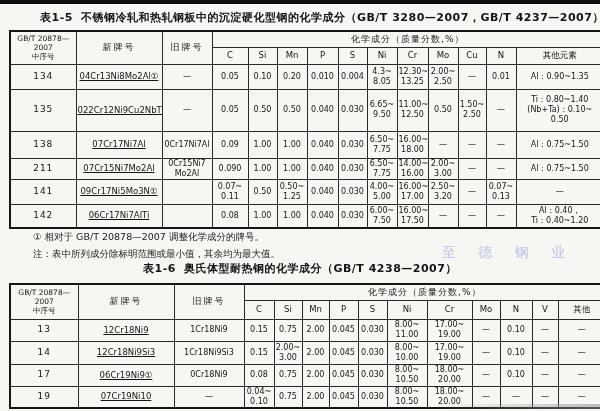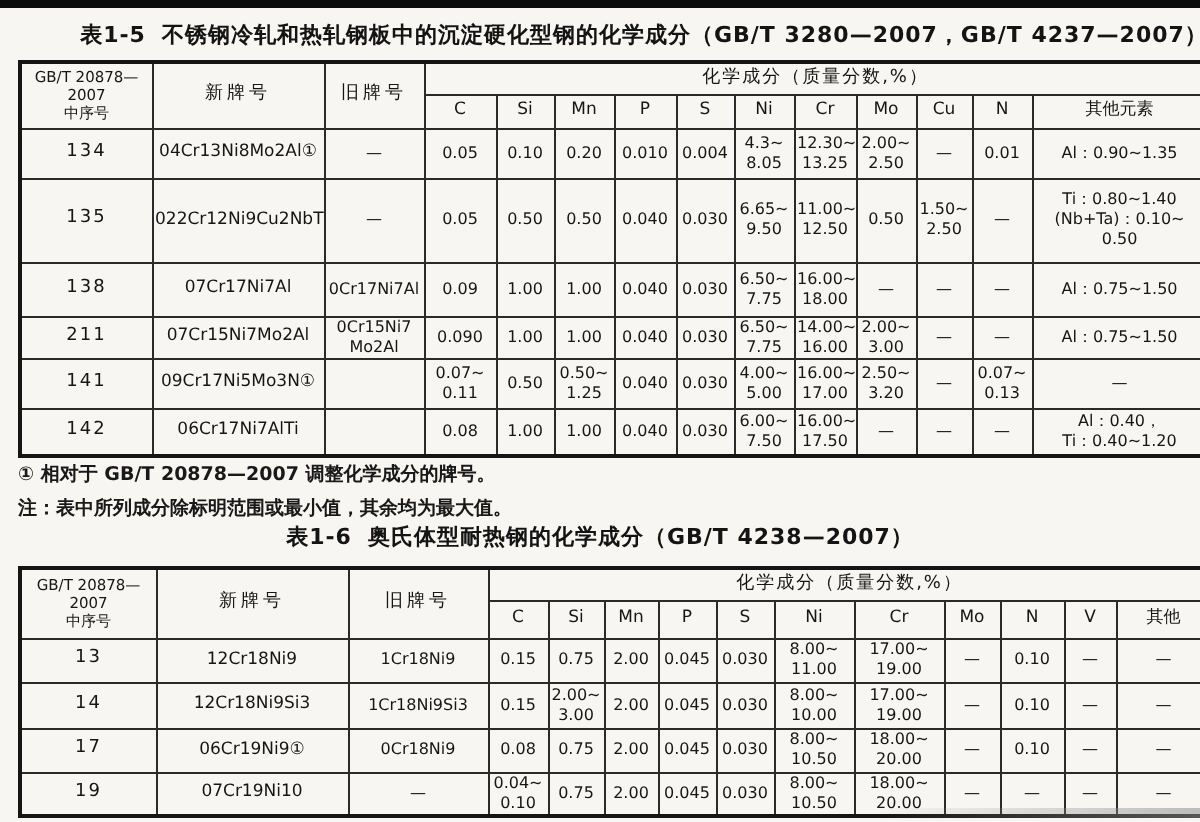--- a/index.html
+++ b/index.html
@@ -21,39 +21,39 @@
   #t15{top:30px;width:588px;}
   #t16{top:283px;width:588px;}
   th,td{border:1px solid #2a2a2a;text-align:center;vertical-align:middle;
     padding:0 1px;white-space:pre-line;overflow:hidden;
     font-size:8px;line-height:1.25;font-weight:normal;color:#161616;}
   th{font-size:8.5px;}
   th.group-h{font-size:9px;letter-spacing:1px;}
   th.corner-h{font-size:7.5px;margin-top:18px;}
   th.brand-h{font-size:9px;letter-spacing:2px;}
   td.c-id{font-size:9px;letter-spacing:1px;}
-  td.c-new{font-size:8.5px;}
+  td.c-new{font-size:8.5px;text-decoration:underline;}
   td.c-old{font-size:8px;}
   td.c-val{font-size:8px;}
   
   #t15 thead tr:nth-child(1){height:16px;}
   #t15 thead tr:nth-child(2){height:17px;}
   #t15 tbody tr:nth-child(1){height:25px;}
   #t15 tbody tr:nth-child(2){height:42px;}
   #t15 tbody tr:nth-child(3){height:27px;}
   #t15 tbody tr:nth-child(4){height:21px;}
   #t15 tbody tr:nth-child(5){height:25px;}
   #t15 tbody tr:nth-child(6){height:24px;}
   #t16 thead tr:nth-child(1){height:16px;}
   #t16 thead tr:nth-child(2){height:19px;}
   #t16 tbody tr:nth-child(1){height:22px;}
   #t16 tbody tr:nth-child(2){height:23px;}
   #t16 tbody tr:nth-child(3){height:22px;}
   #t16 tbody tr:nth-child(4){height:20px;}
-  .note-line{position:absolute;left:9px;font-size:9.5px;color:#191919;white-space:nowrap;font-weight:bold;}
+  .note-line{position:absolute;left:33px;font-size:9.5px;color:#191919;white-space:nowrap;}
   #footnote15{top:231px;}
   #note15{top:248px;}
   .watermark{position:absolute;right:12px;top:244px;width:160px;text-align:center;
     color:rgba(143,163,222,0.62);pointer-events:none;}
   .watermark .wm1{font-size:14px;letter-spacing:9px;white-space:nowrap;}
   .watermark .wm2{font-size:17px;letter-spacing:2px;white-space:nowrap;margin-top:4px;
     color:rgba(160,180,235,0.60);}
   .scan-shadow{position:absolute;left:438px;top:404px;width:162px;height:5px;
     background:linear-gradient(to right,rgba(150,150,150,0),rgba(140,140,140,0.55));}
 </style>
@@ -225,20 +225,21 @@
         <td class="c-val">Al：0.40，
 Ti：0.40~1.20</td>
       </tr>
     </tbody>
 </table>
 
 <div class="note-line" id="footnote15">① 相对于 GB/T 20878—2007 调整化学成分的牌号。</div>
 <div class="note-line" id="note15">注：表中所列成分除标明范围或最小值，其余均为最大值。</div>
 
 <div class="watermark">
+  <div class="wm1">至 德 钢 业</div>
 </div>
 
 <div class="tbl-title" id="title16">
   <span class="lbl">表1-6</span><span>奥氏体型耐热钢的化学成分（GB/T 4238—2007）</span>
 </div>
 
 <table id="t16">
   <colgroup>
     <col style="width:68px">
       <col style="width:96px">

